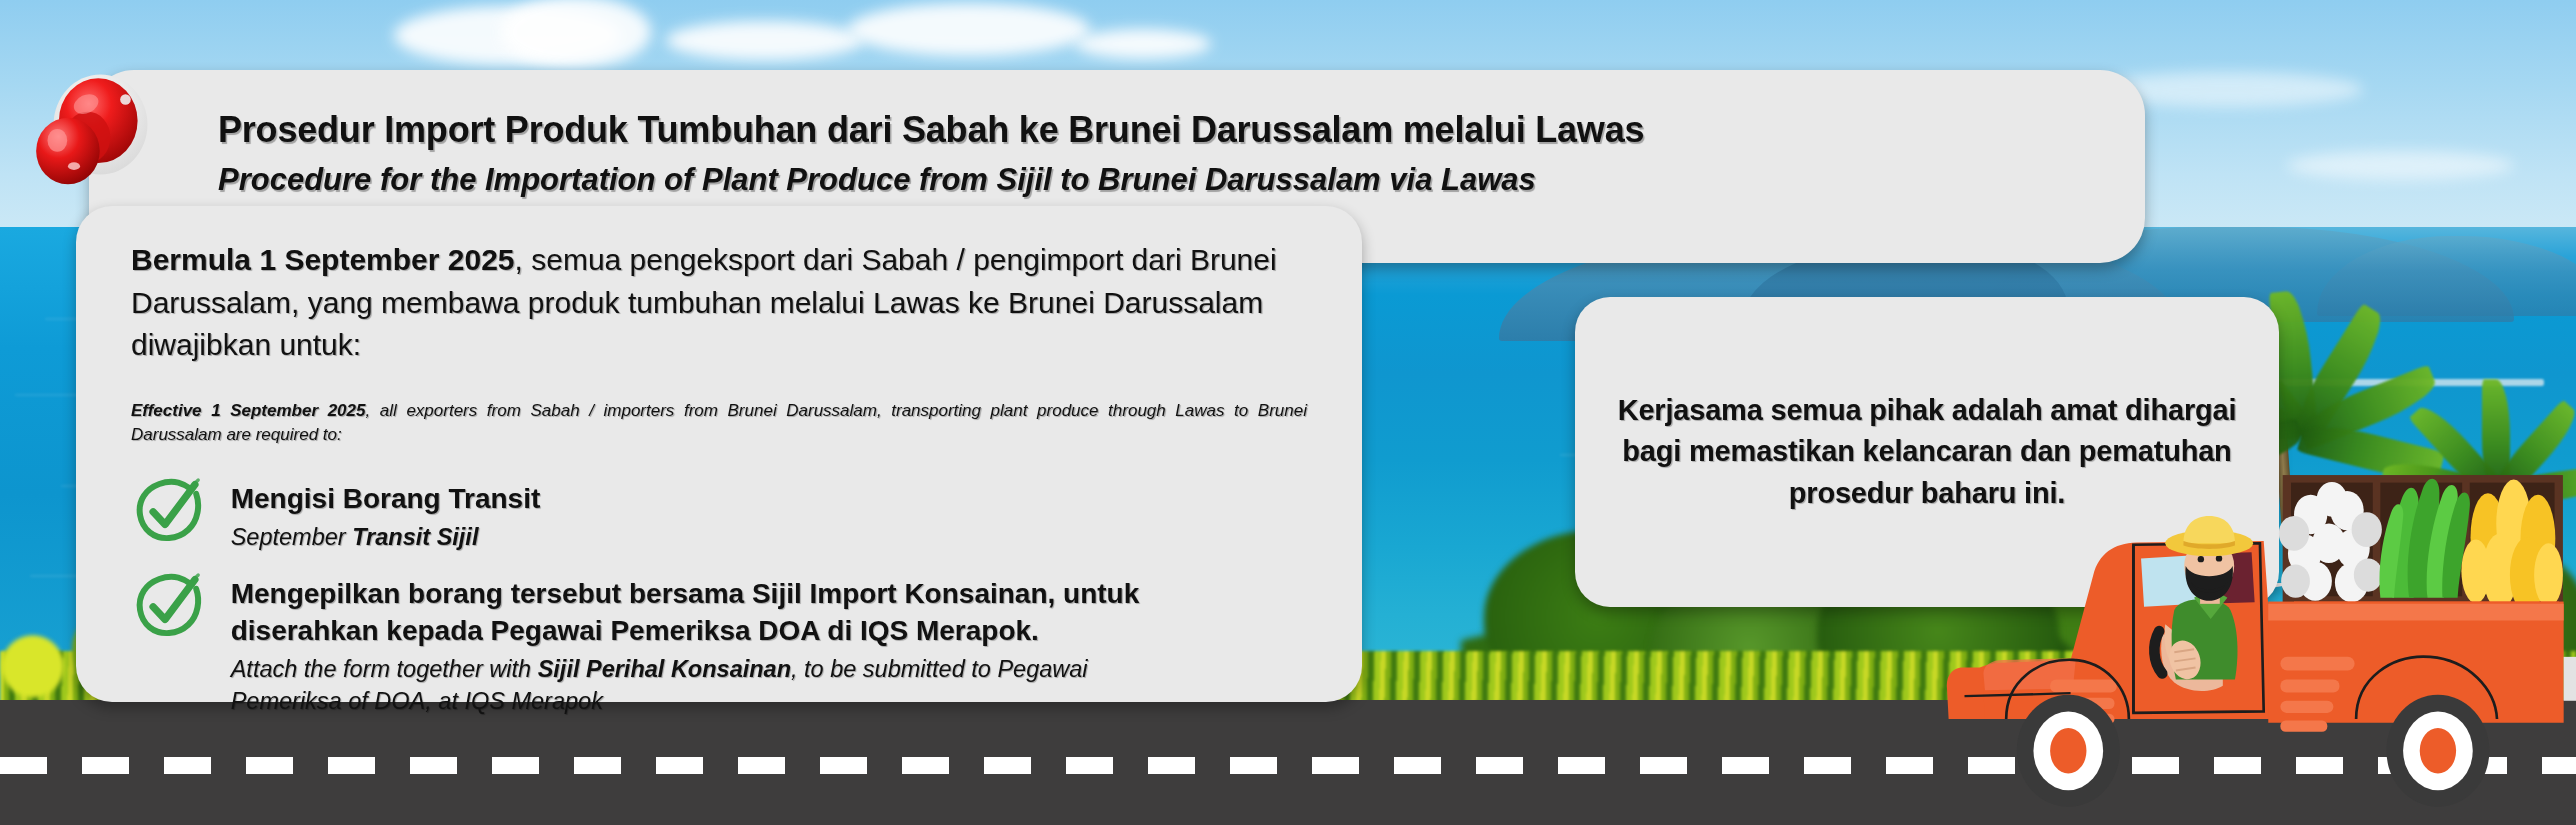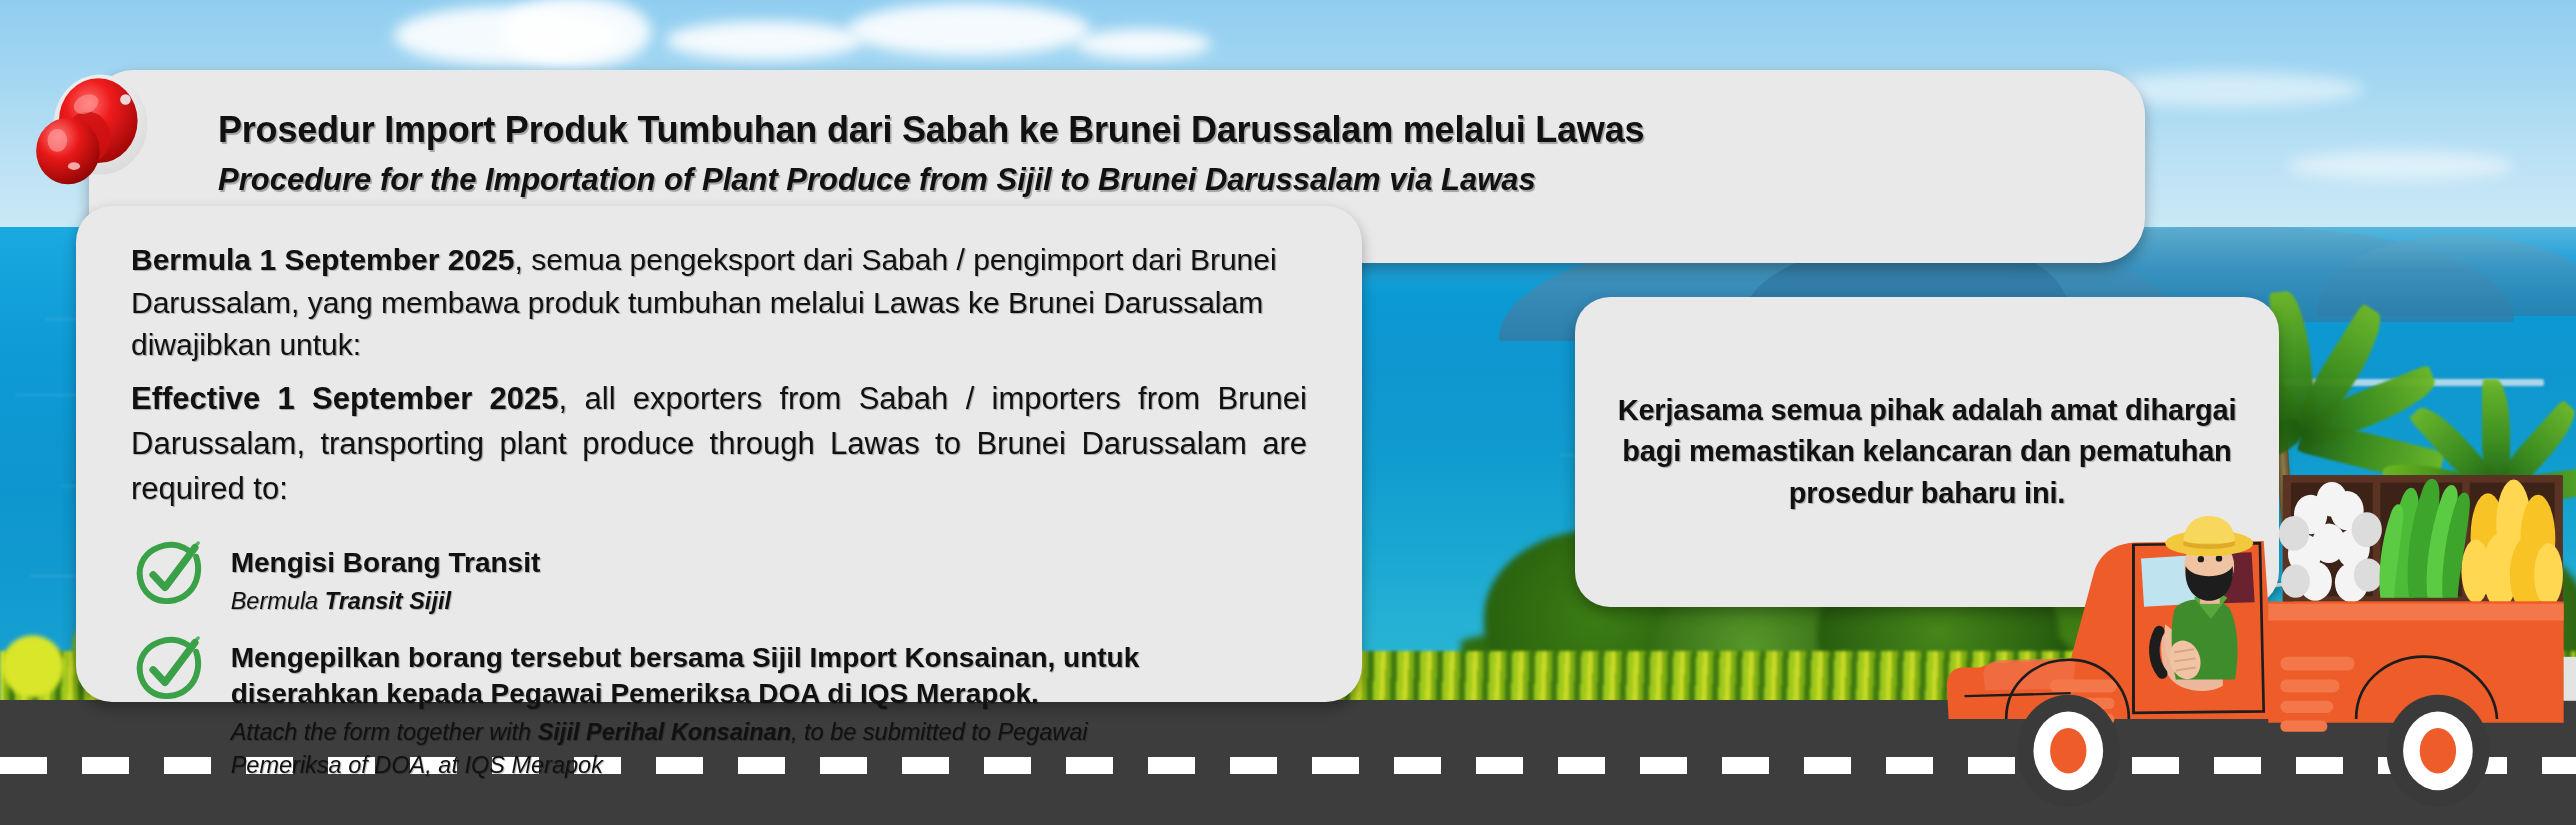--- a/index.html
+++ b/index.html
@@ -161,22 +161,22 @@
     left:76px; top:206px; width:1286px; height:496px;
     border-radius:36px;
     padding:33px 55px 0 55px;
   }
   .p-bm {
     font-size:30px; color:#111; line-height:1.42;
     text-shadow:1.2px 1.2px 0.8px rgba(0,0,0,.28);
   }
   .p-bm b { font-weight:bold; }
   .p-en {
-    font-size:31px; color:#111; line-height:1.45;
-    text-align:justify; margin-top:10px;
+    font-size:17px; font-style:italic; color:#111; line-height:1.45;
+    text-align:justify; margin-top:32px;
     text-shadow:1.1px 1.1px 0.8px rgba(0,0,0,.28);
   }
   .p-en b { font-weight:bold; }
 
   .bullets { margin-top:30px; }
   .bullet { display:flex; align-items:flex-start; margin-bottom:19.7px; }
   .check { width:80px; min-width:80px; height:73px; margin-right:19.7px; margin-top:-4.5px; }
   .b-txt { padding-top:3px; }
   .b-ms {
     font-size:28px; font-weight:bold; color:#111; line-height:1.3;
@@ -324,21 +324,21 @@
   <div class="bullets">
 
     <div class="bullet">
       <svg class="check" viewBox="0 0 120 110">
         <path d="M98 30 C104 47 101 70 86 84 C70 99 44 101 28 88 C12 75 8 50 19 33 C30 16 53 9 71 13 C78 15 84 18 89 22" fill="none" stroke="#3aa148" stroke-width="9" stroke-linecap="round"></path>
         <path d="M33 57 L51 76 L96 16" fill="none" stroke="#3aa148" stroke-width="11" stroke-linecap="round" stroke-linejoin="round"></path>
         <path d="M92 18 L101 9" fill="none" stroke="#3aa148" stroke-width="5" stroke-linecap="round" opacity=".8"></path>
       </svg>
       <div class="b-txt">
         <div class="b-ms">Mengisi Borang Transit</div>
-        <div class="b-en"><span>Bermula </span><b>Transit Sijil</b><span></span></div>
+        <div class="b-en"><span>September </span><b>Transit Sijil</b><span></span></div>
       </div>
     </div>
 
     <div class="bullet">
       <svg class="check" viewBox="0 0 120 110">
         <path d="M98 30 C104 47 101 70 86 84 C70 99 44 101 28 88 C12 75 8 50 19 33 C30 16 53 9 71 13 C78 15 84 18 89 22" fill="none" stroke="#3aa148" stroke-width="9" stroke-linecap="round"></path>
         <path d="M33 57 L51 76 L96 16" fill="none" stroke="#3aa148" stroke-width="11" stroke-linecap="round" stroke-linejoin="round"></path>
         <path d="M92 18 L101 9" fill="none" stroke="#3aa148" stroke-width="5" stroke-linecap="round" opacity=".8"></path>
       </svg>
       <div class="b-txt">

